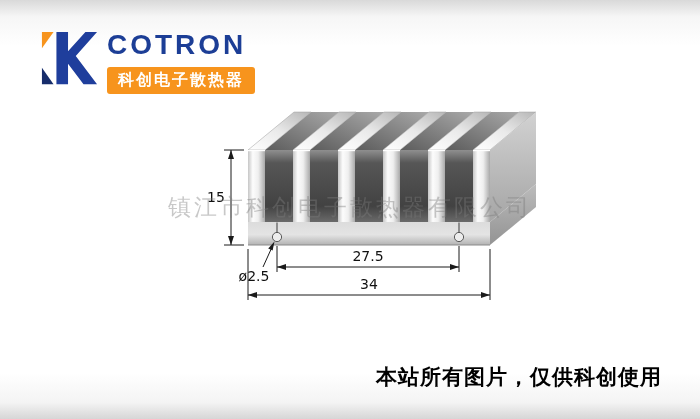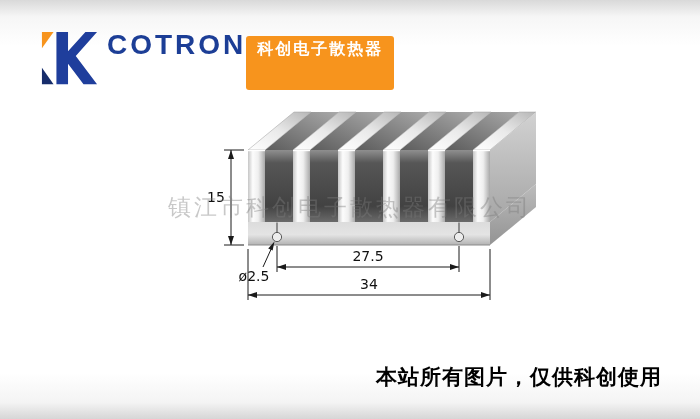--- a/index.html
+++ b/index.html
@@ -6,21 +6,21 @@
   .page{
     position:relative;
     width:700px;height:419px;
     overflow:hidden;
     font-family:"Liberation Sans","DejaVu Sans",sans-serif;
     background:linear-gradient(180deg,#d9d9d9 0%,#f6f6f6 4%,#ffffff 11%,#ffffff 89%,#f4f4f4 96%,#d6d6d6 100%);
   }
   
   .logo{position:absolute;left:40px;top:28px;display:flex;gap:9px;z-index:8;}
   .logo-icon{width:58px;height:62px;flex:none;}
-  .logo-text{display:flex;flex-direction:row;}
+  .logo-text{display:flex;flex-direction:column;}
   .brand{
     font-size:28px;font-weight:bold;color:#1c3e96;
     letter-spacing:3px;line-height:1;margin-top:3px;
   }
   .tagline{
     margin-top:8px;display:inline-block;
     background:#f7941d;color:#ffffff;
     font-size:16px;font-weight:bold;letter-spacing:2px;
     padding:3px 11px;border-radius:3px;text-align:center;
     white-space:nowrap;

